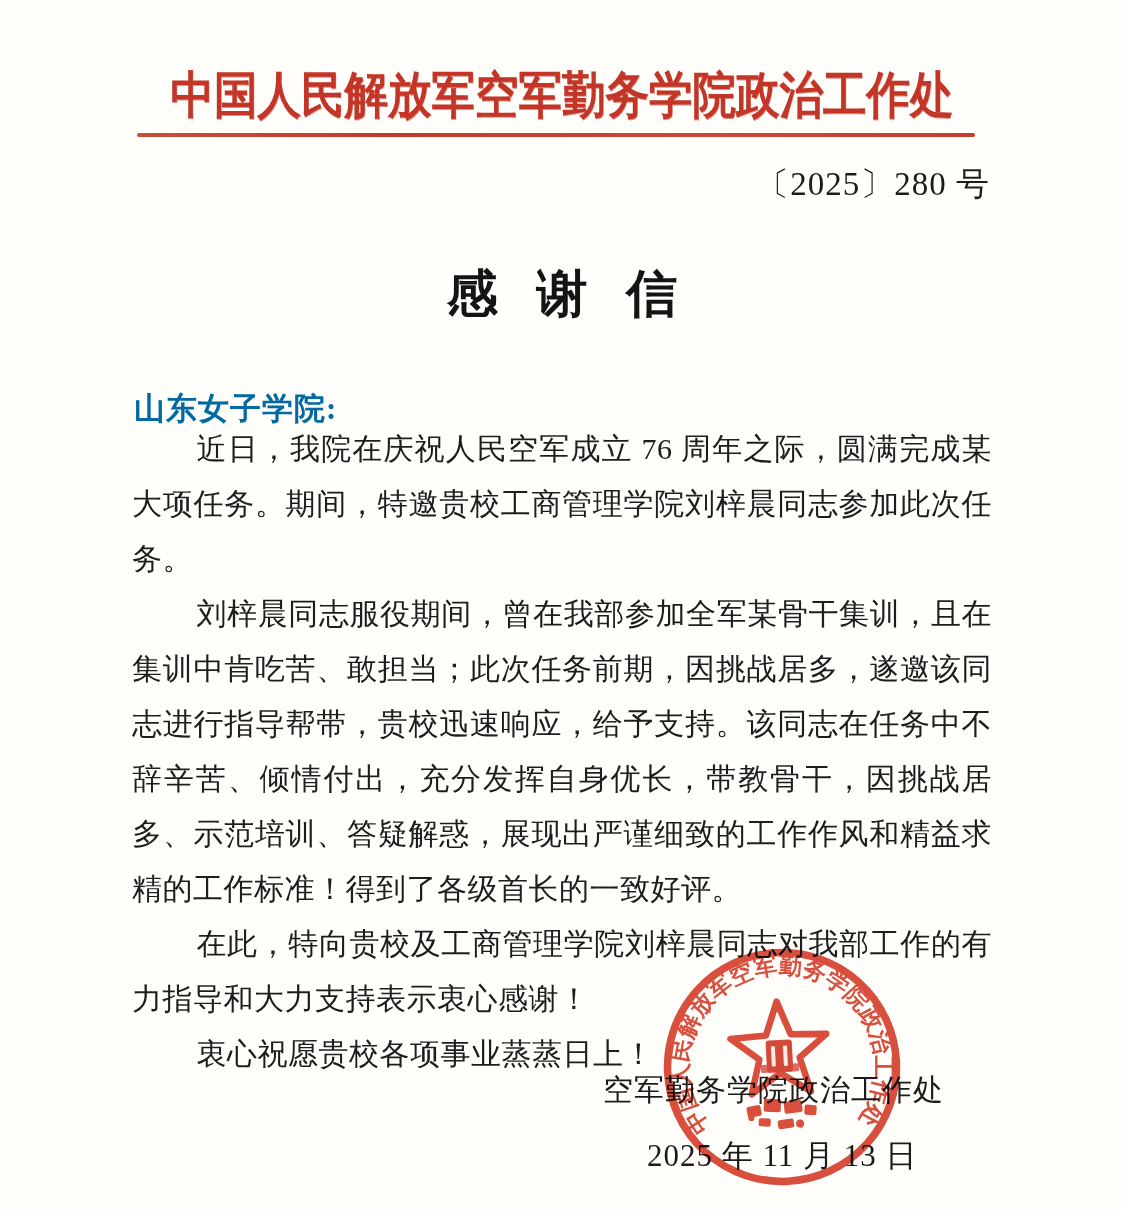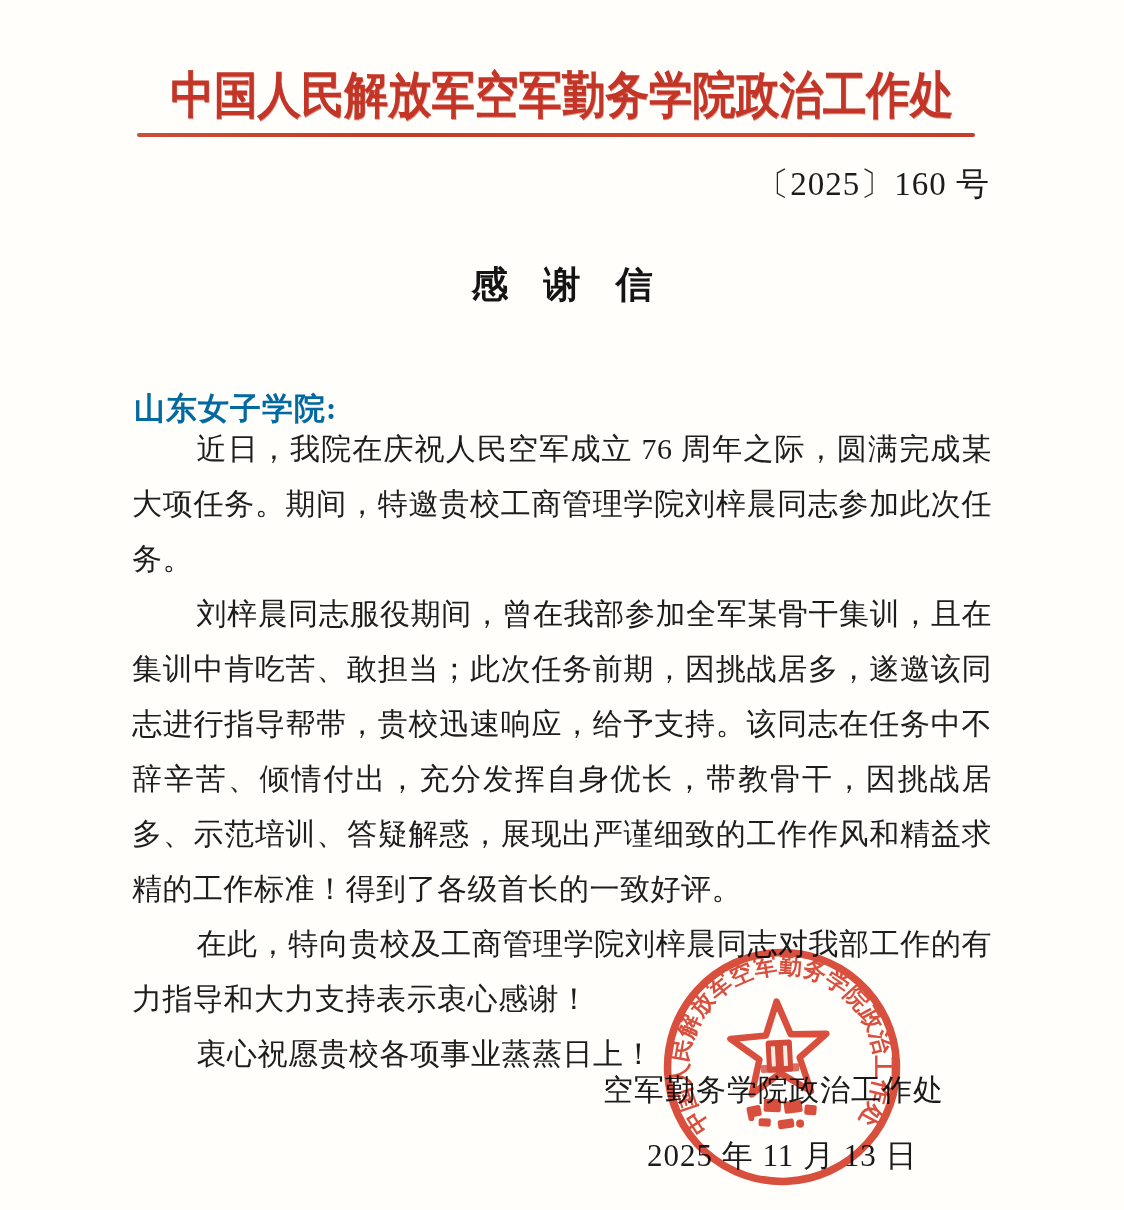--- a/index.html
+++ b/index.html
@@ -43,21 +43,21 @@
     top: 162px; right: 134px;
     font-size: 33px;
     letter-spacing: 1px;
     color: #1c1c1c;
   }
 
   .letter-title {
     position: absolute;
     top: 260px; left: 0; width: 100%;
     text-align: center;
-    font-size: 37px;
+    font-size: 51px;
     font-weight: bold;
     color: #141414;
     letter-spacing: 13px;
     text-indent: 13px;
   }
 
   .salutation {
     position: absolute;
     left: 134px; top: 388px;
     font-size: 31px;
@@ -113,21 +113,21 @@
 <body>
 
 <div class="page">
 
   <div class="org-title">
     <span class="squeeze">中国人民解放军空军勤务学院政治工作处</span>
   </div>
 
   <div class="red-rule"></div>
 
-  <div class="doc-number">〔2025〕160 号</div>
+  <div class="doc-number">〔2025〕280 号</div>
 
   <div class="letter-title">感 谢 信</div>
 
   <div class="salutation">山东女子学院:</div>
 
   <div class="body-text">
     <p>近日，我院在庆祝人民空军成立 76 周年之际，圆满完成某大项任务。期间，特邀贵校工商管理学院刘梓晨同志参加此次任务。</p>
     <p>刘梓晨同志服役期间，曾在我部参加全军某骨干集训，且在集训中肯吃苦、敢担当；此次任务前期，因挑战居多，遂邀该同志进行指导帮带，贵校迅速响应，给予支持。该同志在任务中不辞辛苦、倾情付出，充分发挥自身优长，带教骨干，因挑战居多、示范培训、答疑解惑，展现出严谨细致的工作作风和精益求精的工作标准！得到了各级首长的一致好评。</p>
     <p>在此，特向贵校及工商管理学院刘梓晨同志对我部工作的有力指导和大力支持表示衷心感谢！</p>
     <p>衷心祝愿贵校各项事业蒸蒸日上！</p>

